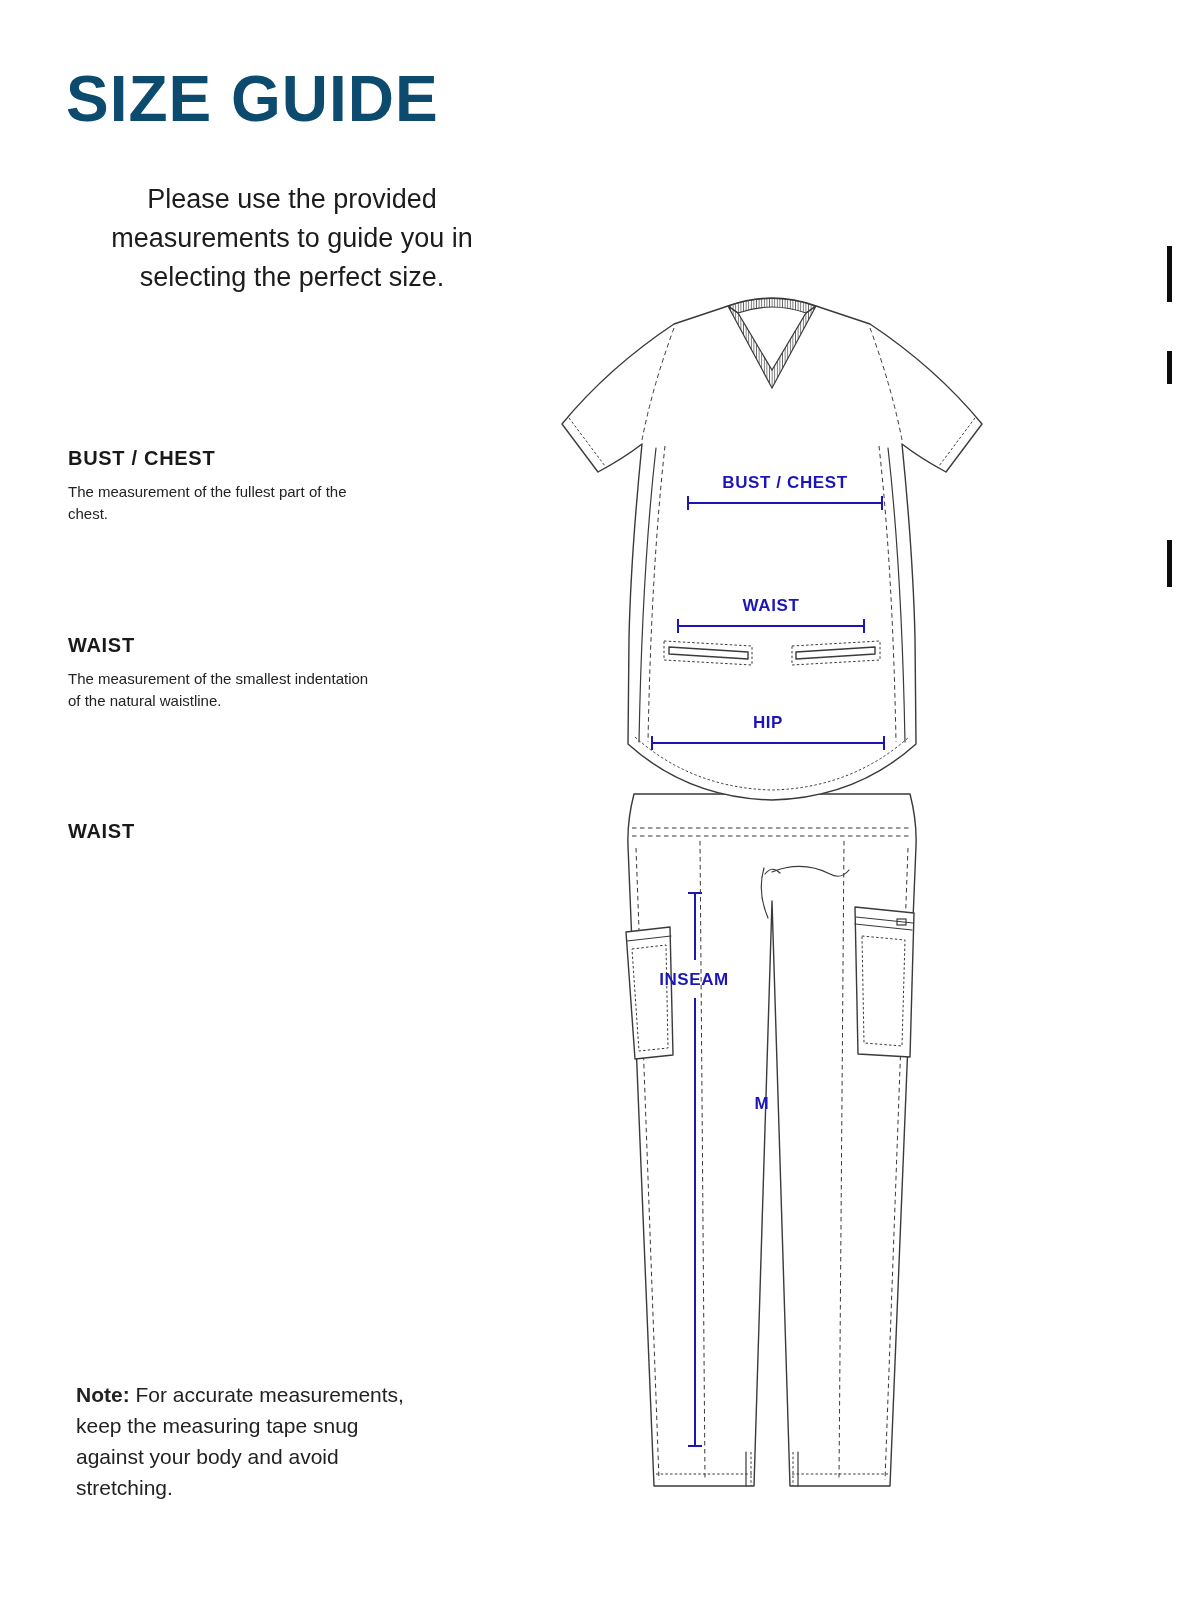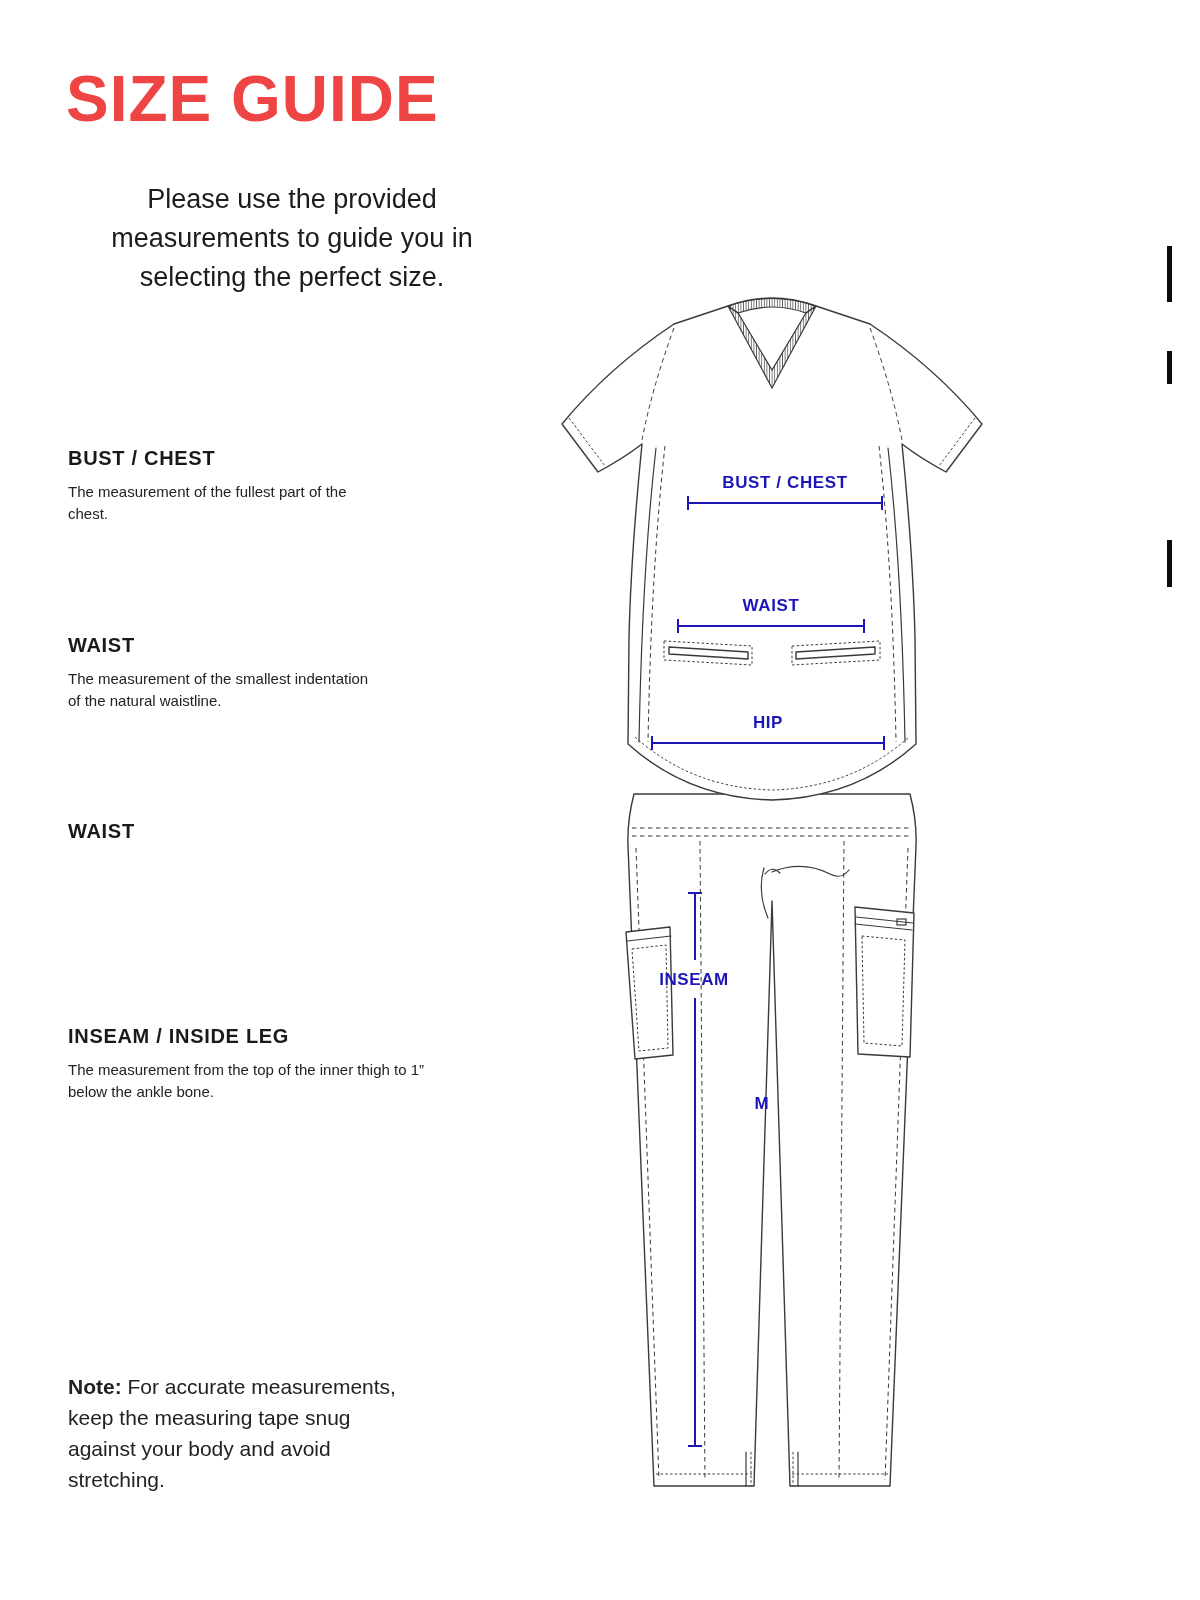--- a/index.html
+++ b/index.html
@@ -3,35 +3,35 @@
 <meta charset="utf-8">
 <style>
   html,body{margin:0;padding:0;}
   body{
     width:1200px;height:1600px;background:#ffffff;position:relative;overflow:hidden;
     font-family:"Liberation Sans",sans-serif;color:#1e1e1e;
   }
   .page{position:absolute;inset:0;}
   h1.title{
     position:absolute;left:66px;top:64px;margin:0;
-    font-size:64px;font-weight:800;letter-spacing:1px;color:#ef4444;line-height:1.1;
+    font-size:64px;font-weight:800;letter-spacing:1px;color:#0c4a6e;line-height:1.1;
   }
   .intro{
     position:absolute;left:68px;top:180px;margin:0;width:448px;
     font-size:27px;line-height:1.45;color:#1c1c1c;text-align:center;
   }
   .def{position:absolute;left:68px;}
   .def h2{margin:0;font-size:20px;font-weight:700;letter-spacing:.7px;color:#191919;}
   .def p{margin:11px 0 0;font-size:15px;line-height:1.47;color:#222;}
   .d0{top:447px}.d0 p{width:290px}
   .d1{top:634px}.d1 p{width:315px}
   .d2{top:820px}.d2 p{width:385px}
   .d3{top:1025px}.d3 p{width:362px}
   .note{
-    position:absolute;left:68px;top:1372px;margin:0;width:348px;
+    position:absolute;left:68px;top:1372px;margin:8px;width:348px;
     font-size:21px;line-height:1.47;color:#222;
   }
   .note b{font-weight:700;}
   .diagram{position:absolute;left:542px;top:276px;width:460px;height:1290px;}
   .outline{fill:#ffffff;stroke:#3a3a3a;stroke-width:1.4;stroke-linejoin:round;}
   .ln{fill:none;stroke:#3a3a3a;stroke-width:1.2;stroke-linecap:round;}
   .dash{fill:none;stroke:#3a3a3a;stroke-width:1;stroke-dasharray:4.5 3.5;}
   .stitch{fill:none;stroke:#3a3a3a;stroke-width:1;stroke-dasharray:2.5 2.2;}
   .meas{stroke:#1c16b8;stroke-width:2;fill:none;}
   .mlabel{
@@ -56,24 +56,20 @@
 
   <section class="def d1">
     <h2>WAIST</h2>
     <p>The measurement of the smallest indentation of the natural waistline.</p>
   </section>
 
   <section class="def d2">
     <h2>WAIST</h2>
   </section>
 
-  <section class="def d3">
-    <h2>INSEAM / INSIDE LEG</h2>
-    <p>The measurement from the top of the inner thigh to 1” below the ankle bone.</p>
-  </section>
 
   <p class="note"><b>Note:</b> <span>For accurate measurements, keep the measuring tape snug against your body and avoid stretching.</span></p>
 
   <div class="diagram">
     <svg width="460" height="1290" viewBox="0 0 460 1290">
       <defs>
         <pattern id="rib" width="2.6" height="6" patternUnits="userSpaceOnUse">
           <line x1="1.3" y1="0" x2="1.3" y2="6" stroke="#4a4a4a" stroke-width="0.8"></line>
         </pattern>
       </defs>

